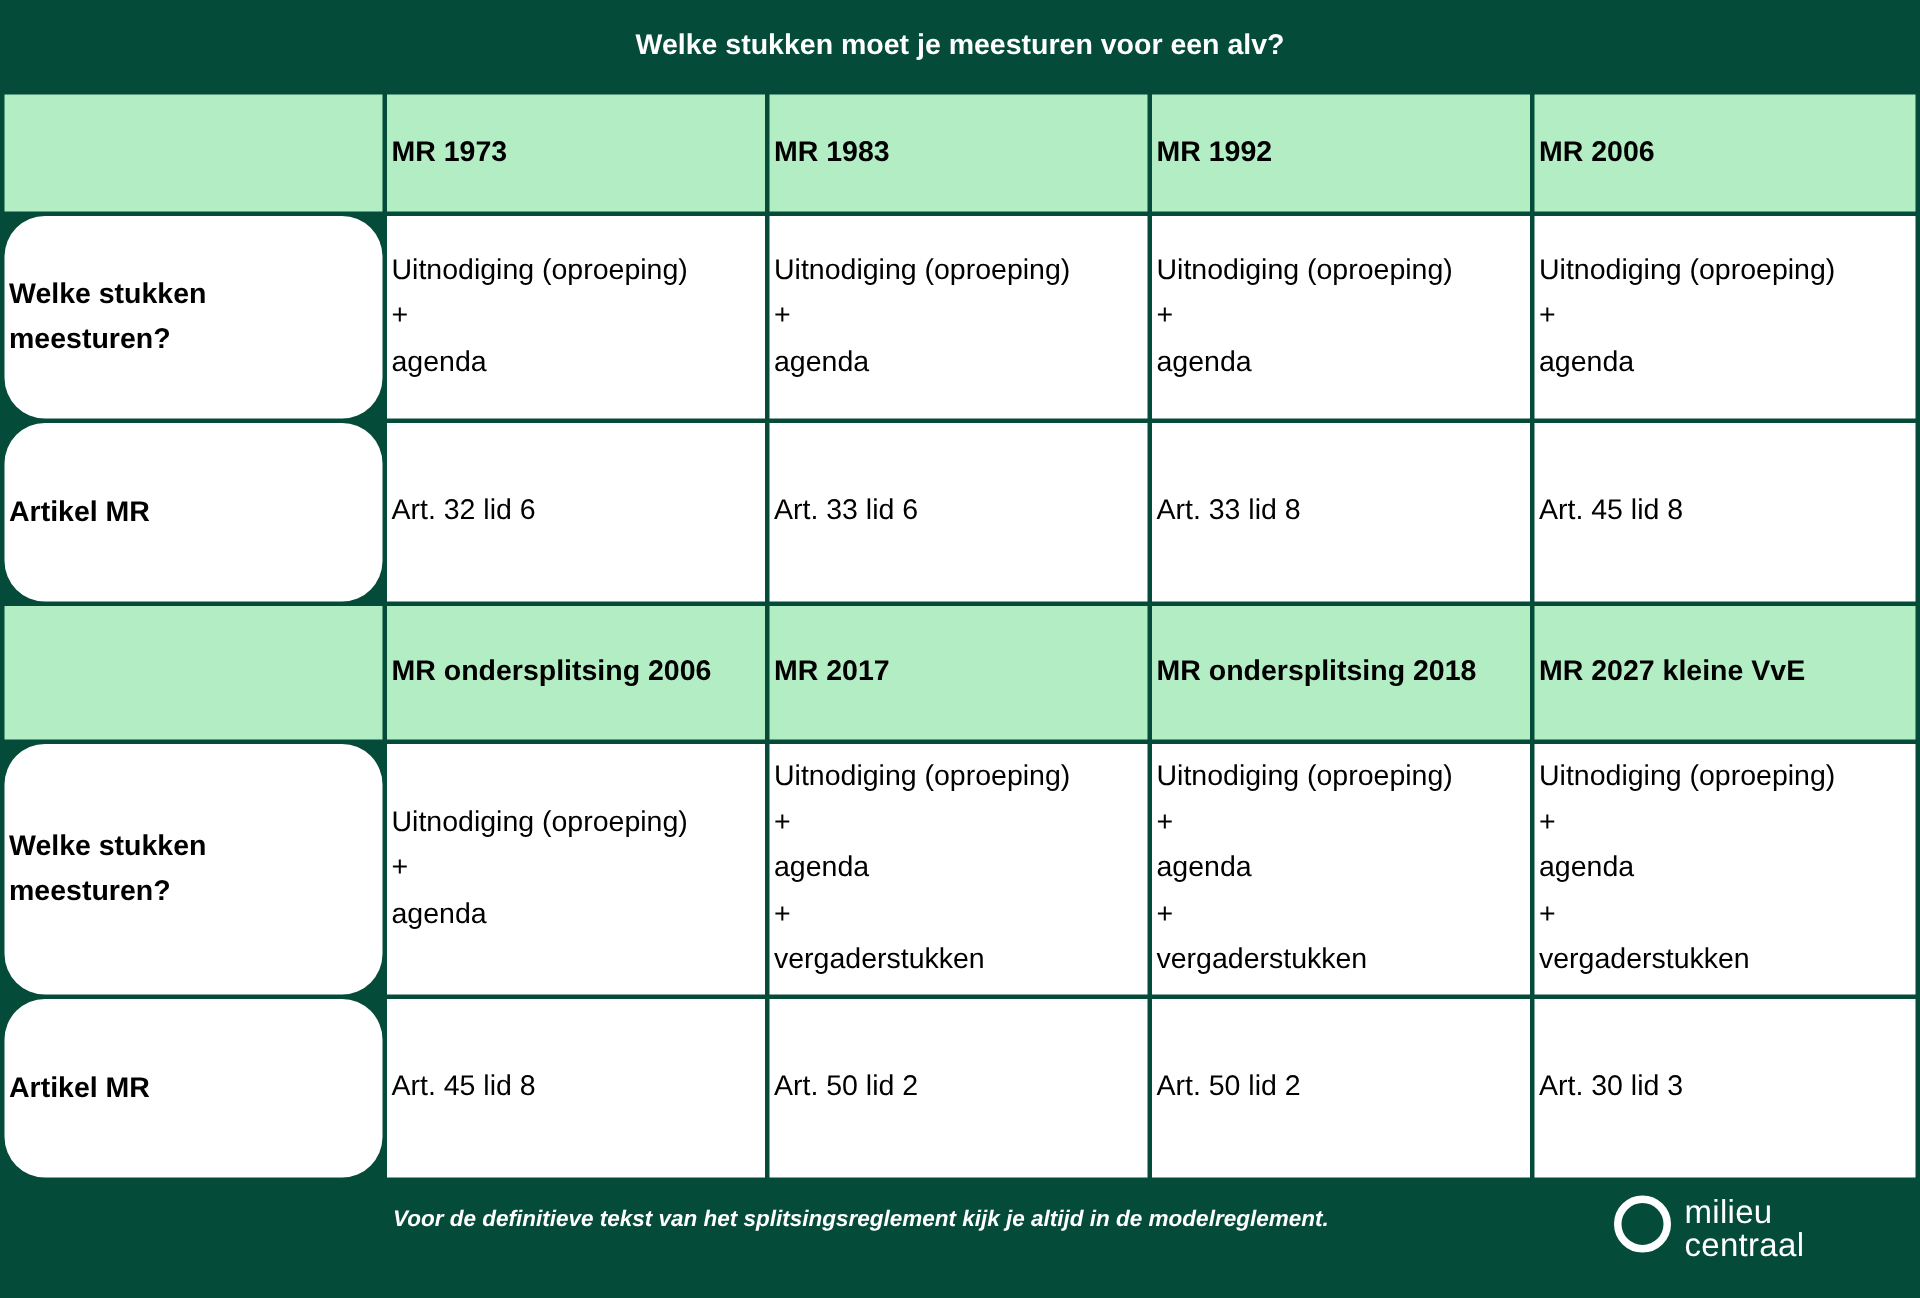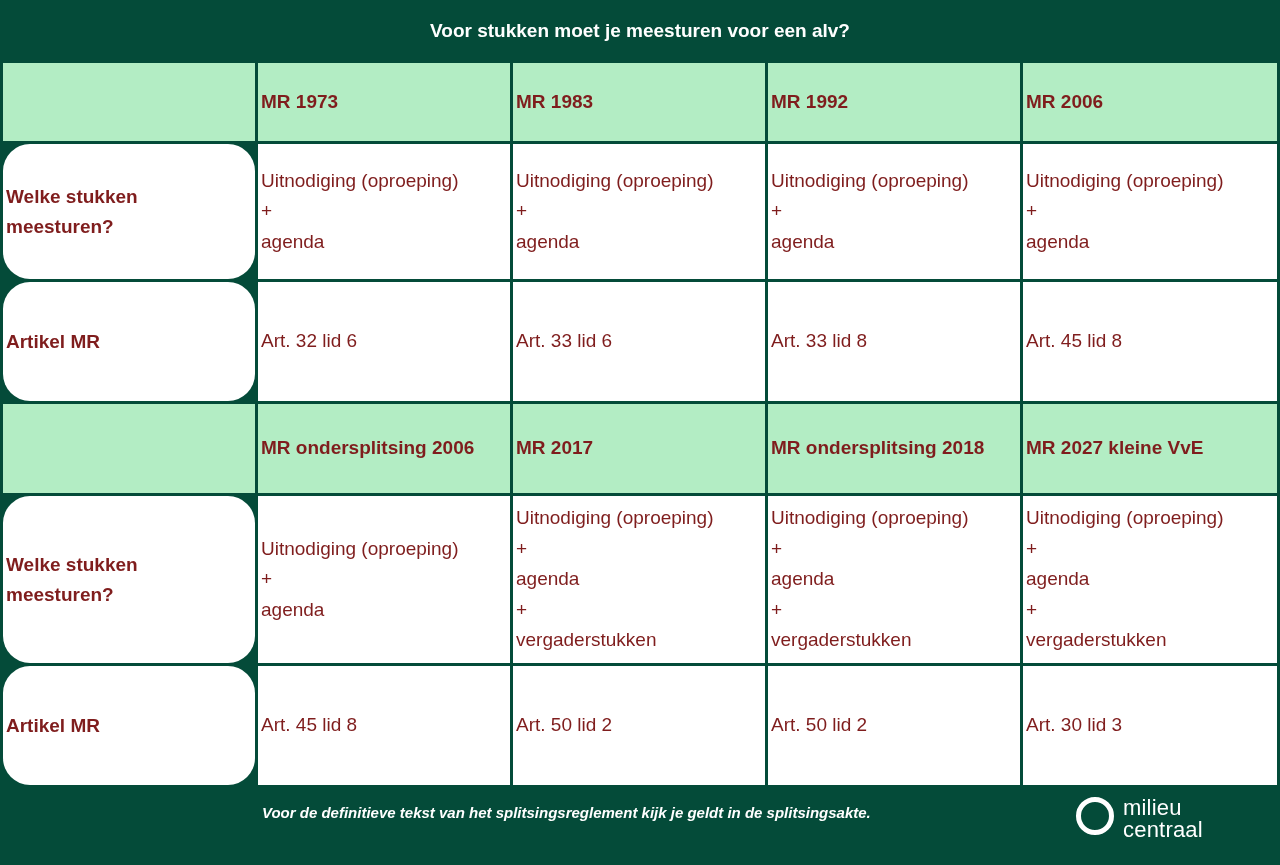--- a/index.html
+++ b/index.html
@@ -18,21 +18,21 @@
   .grid {
     position: absolute; left: 3px; top: 63px;
     width: 1274px; height: 724px;
     display: grid;
     grid-template-columns: 252px 252px 252px 252px 254px;
     grid-template-rows: 78px 135px 119px 89px 167px 119px;
     column-gap: 3px; row-gap: 3px;
     background: #044b39;
   }
   .cell {
-    background: #ffffff; color: #7f1d1d;
+    background: #ffffff; color: #000000;
     display: flex; align-items: center;
     padding: 0 0 0 3px; box-sizing: border-box;
     font-size: 19px; line-height: 30.5px;
   }
   .cell.head { background: #b3edc4; font-weight: bold; font-size: 19px; }
   .cell.label { font-weight: bold; font-size: 19px; line-height: 30px; border-radius: 27px; }
   .cell .lines { display: flex; flex-direction: column; }
   .footer {
     position: absolute; left: 0; top: 787px; width: 1280px; height: 78px;
   }
@@ -51,21 +51,21 @@
   }
   .logo-text {
     color: #ffffff; font-size: 22px; line-height: 22px; letter-spacing: 0.2px;
     display: flex; flex-direction: column;
   }
 </style>
 </head>
 <body>
 
 <div class="title-bar">
-  <span>Voor stukken moet je meesturen voor een alv?</span>
+  <span>Welke stukken moet je meesturen voor een alv?</span>
 </div>
 
 <div class="grid">
 
   <div class="cell head">
       <span></span>
     </div>
   <div class="cell head">
       <span>MR 1973</span>
     </div>
@@ -199,21 +199,21 @@
   <div class="cell">
       <span>Art. 50 lid 2</span>
     </div>
   <div class="cell">
       <span>Art. 30 lid 3</span>
     </div>
 </div>
 
 <div class="footer">
   <div class="footer-note">
-    <div>Voor de definitieve tekst van het splitsingsreglement kijk je geldt in de splitsingsakte.</div>
+    <div>Voor de definitieve tekst van het splitsingsreglement kijk je altijd in de modelreglement.</div>
   </div>
   <div class="logo">
     <div class="logo-ring"></div>
     <div class="logo-text">
       <span>milieu</span>
       <span>centraal</span>
     </div>
   </div>
 </div>
 

